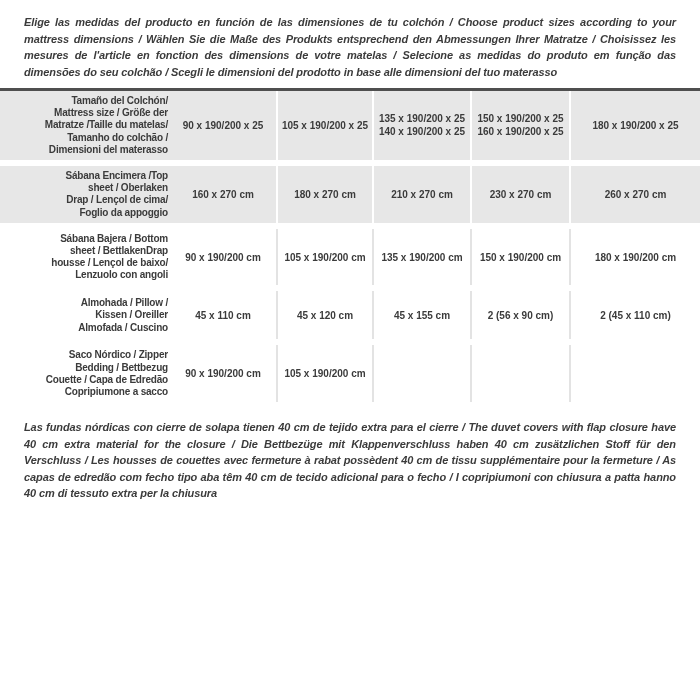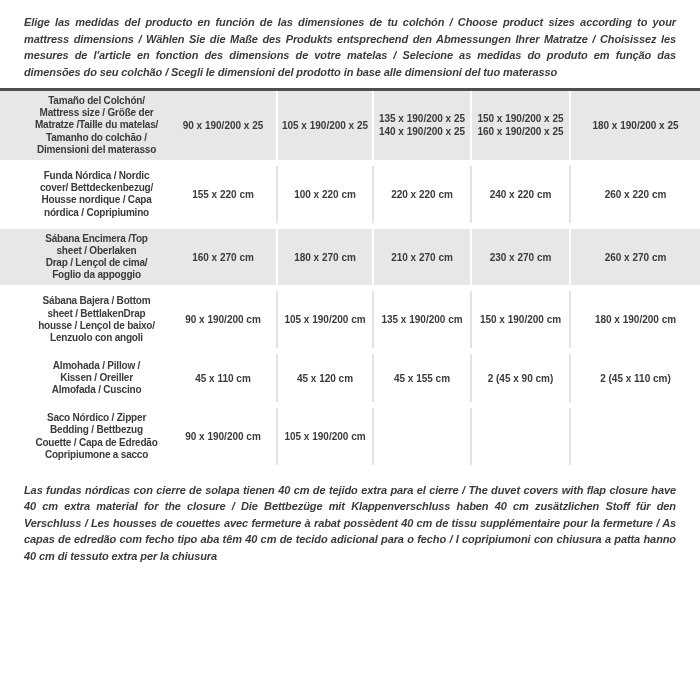--- a/index.html
+++ b/index.html
@@ -30,21 +30,21 @@
   td {
     font-size: 10px;
     font-weight: bold;
     color: #3b3b3b;
     white-space: pre-line;
     vertical-align: middle;
     border-bottom: 6px solid #ffffff;
     padding: 4px 2px;
   }
   td.label {
-    text-align: center;
+    text-align: right;
     padding-left: 25px;
     letter-spacing: -0.2px;
     line-height: 1.22;
   }
   td.val {
     text-align: center;
     line-height: 1.3;
   }
   td.val + td.val { border-left: 2px solid #e3e3e3; }
   tr.gray td { background: #e7e7e7; }
@@ -83,31 +83,20 @@
 Tamanho do colchão /
 Dimensioni del materasso</td>
         <td class="val">90 x 190/200 x 25</td>
         <td class="val">105 x 190/200 x 25</td>
         <td class="val">135 x 190/200 x 25
 140 x 190/200 x 25</td>
         <td class="val">150 x 190/200 x 25
 160 x 190/200 x 25</td>
         <td class="val">180 x 190/200 x 25</td>
       </tr>
-      <tr class="white r1">
-        <td class="label">Funda Nórdica /  Nordic
-cover/ Bettdeckenbezug/
-Housse nordique  / Capa
-nórdica / Copripiumino</td>
-        <td class="val">155 x 220 cm</td>
-        <td class="val">100 x 220 cm</td>
-        <td class="val">220 x 220 cm</td>
-        <td class="val">240 x 220 cm</td>
-        <td class="val">260 x 220 cm</td>
-      </tr>
       <tr class="gray r2">
         <td class="label">Sábana Encimera /Top
 sheet / Oberlaken
 Drap / Lençol de cima/
 Foglio da appoggio</td>
         <td class="val">160 x 270 cm</td>
         <td class="val">180 x 270 cm</td>
         <td class="val">210 x 270 cm</td>
         <td class="val">230 x 270 cm</td>
         <td class="val">260 x 270 cm</td>
@@ -123,21 +112,21 @@
         <td class="val">150 x 190/200 cm</td>
         <td class="val">180 x 190/200 cm</td>
       </tr>
       <tr class="white r5">
         <td class="label">Almohada  / Pillow /
 Kissen / Oreiller
 Almofada / Cuscino</td>
         <td class="val">45 x 110 cm</td>
         <td class="val">45 x 120 cm</td>
         <td class="val">45 x 155 cm</td>
-        <td class="val">2 (45 x 90 cm)</td>
+        <td class="val">2 (56 x 90 cm)</td>
         <td class="val">2 (45 x 110 cm)</td>
       </tr>
       <tr class="white r7">
         <td class="label">Saco Nórdico / Zipper
 Bedding / Bettbezug
 Couette  / Capa de Edredão
 Copripiumone a sacco</td>
         <td class="val">90 x 190/200 cm</td>
         <td class="val">105 x 190/200 cm</td>
         <td class="val"></td>

